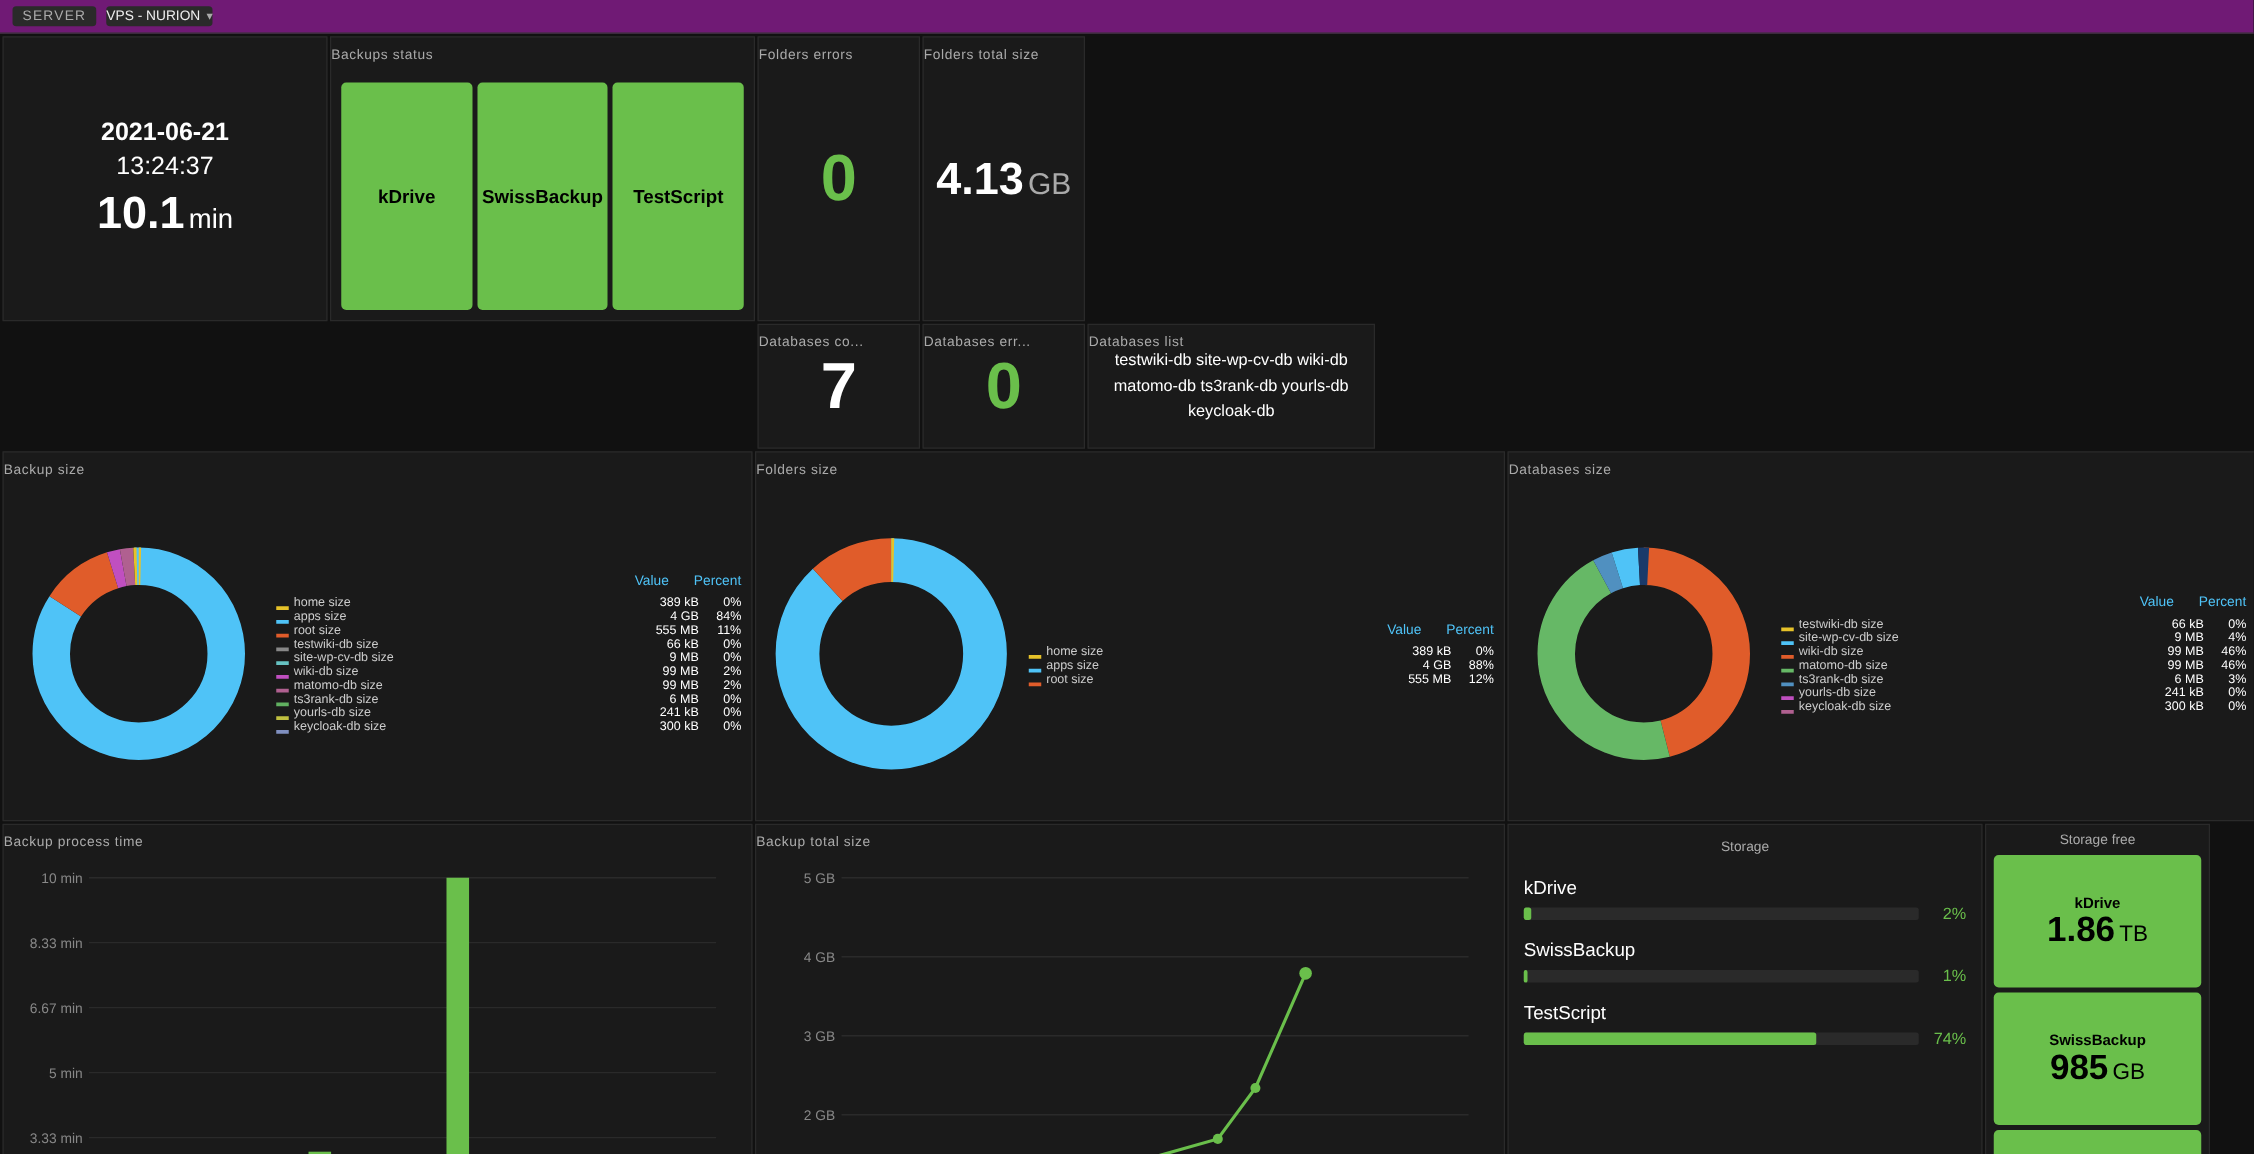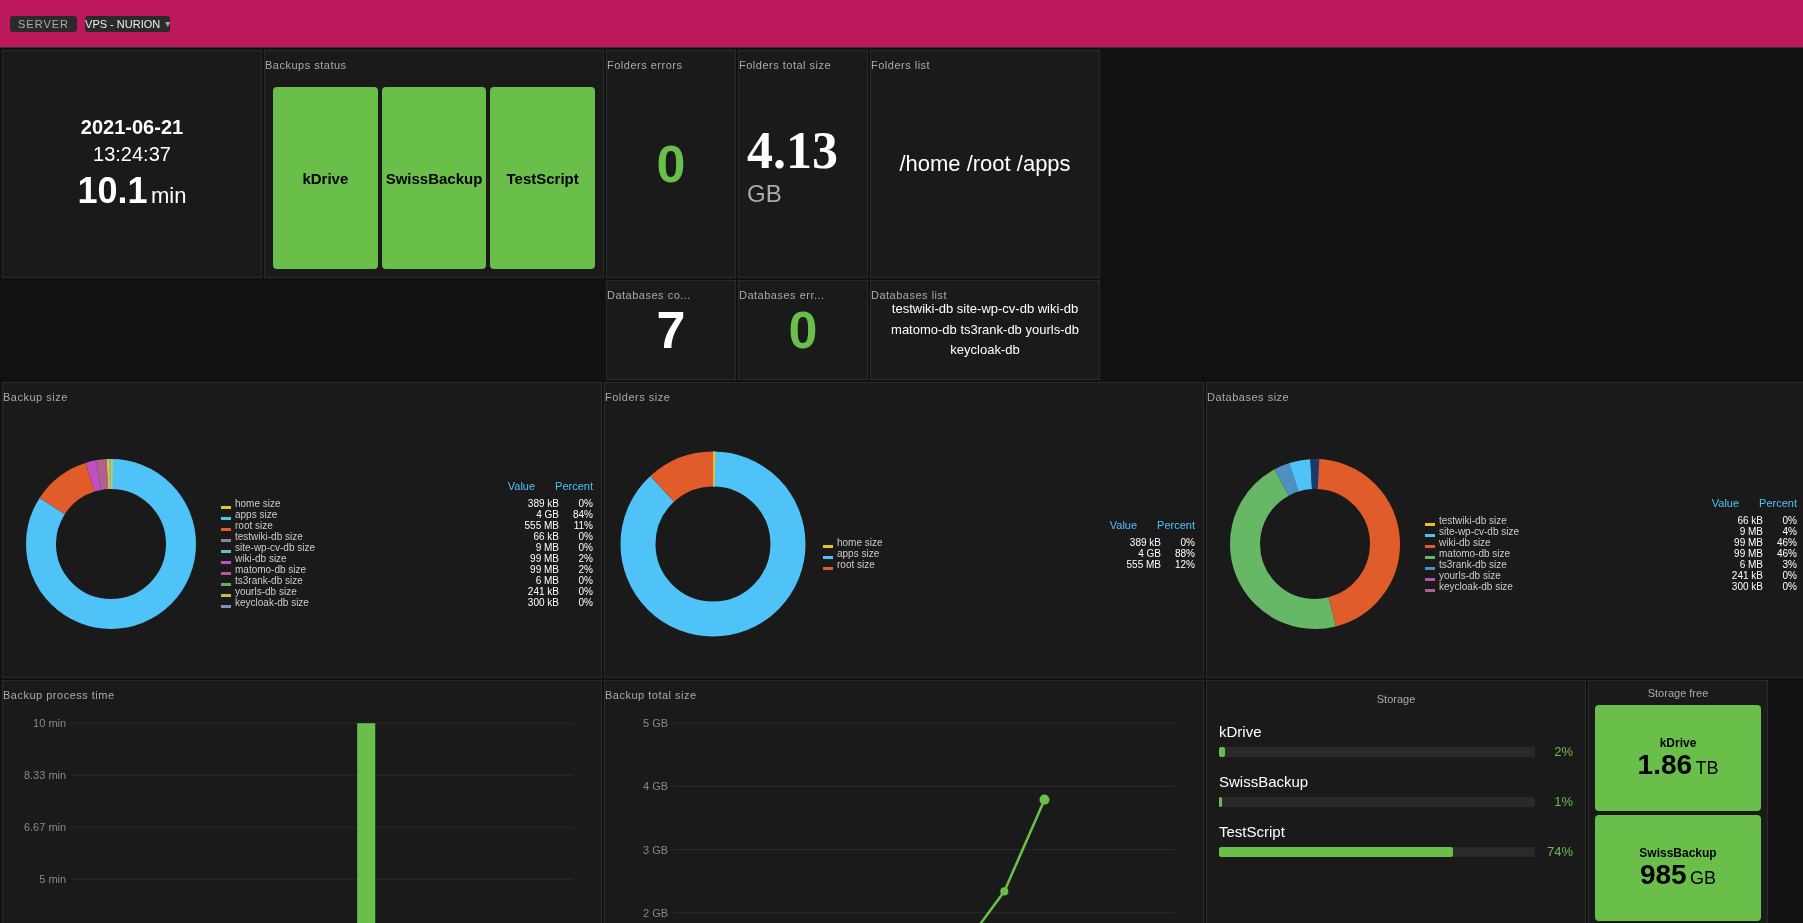--- a/index.html
+++ b/index.html
@@ -10,24 +10,24 @@
       font-size: 12px;
       width: 1803px;
       min-height: 923px;
       overflow: hidden;
     }
 
     
     .top-nav {
       display: flex;
       align-items: center;
-      background: #be185d;
+      background: #701a75;
       padding: 4px 10px;
       gap: 8px;
-      height: 48px;
+      height: 27px;
       border-bottom: 1px solid #333;
     }
     .nav-server-badge {
       background: #2a2a2a;
       color: #aaa;
       font-size: 11px;
       padding: 2px 8px;
       border-radius: 3px;
       letter-spacing: 1px;
     }
@@ -253,29 +253,25 @@
 
 
   <div class="card">
     <span class="card-title">Folders errors</span>
     <span class="stat-value-large stat-value-green">0</span>
   </div>
 
   <div class="card">
     <span class="card-title">Folders total size</span>
     <div>
-      <span style="font-size:52px;font-weight:700;color:#fff;font-family:Liberation Serif, serif;">4.13</span>
+      <span style="font-size:36px;font-weight:700;color:#fff;">4.13</span>
       <span style="font-size:24px;color:#aaa;">GB</span>
     </div>
   </div>
 
-  <div class="card">
-    <span class="card-title">Folders list</span>
-    <span class="folders-list-value">/home /root /apps</span>
-  </div>
 </div>
 
 <div style="display:grid; grid-template-columns: 260px 340px 130px 130px 230px 390px; gap:2px; padding:0 2px 0 2px; height:100px; margin-top:2px;">
   <div></div>
   <div></div>
 
   <div class="card">
     <span class="card-title">Databases co...</span>
     <span class="stat-value-large">7</span>
   </div>

